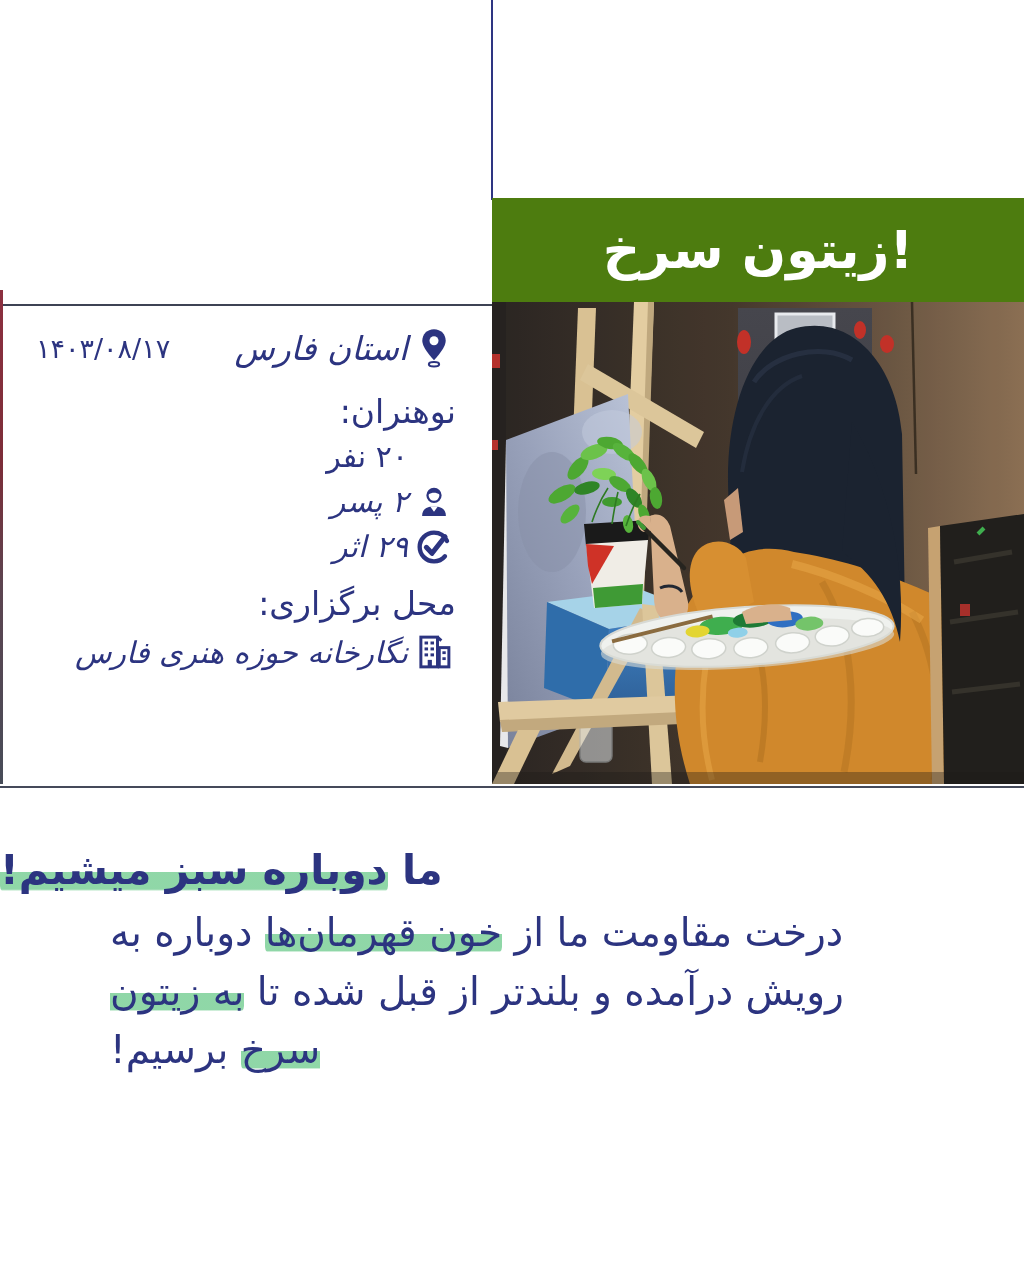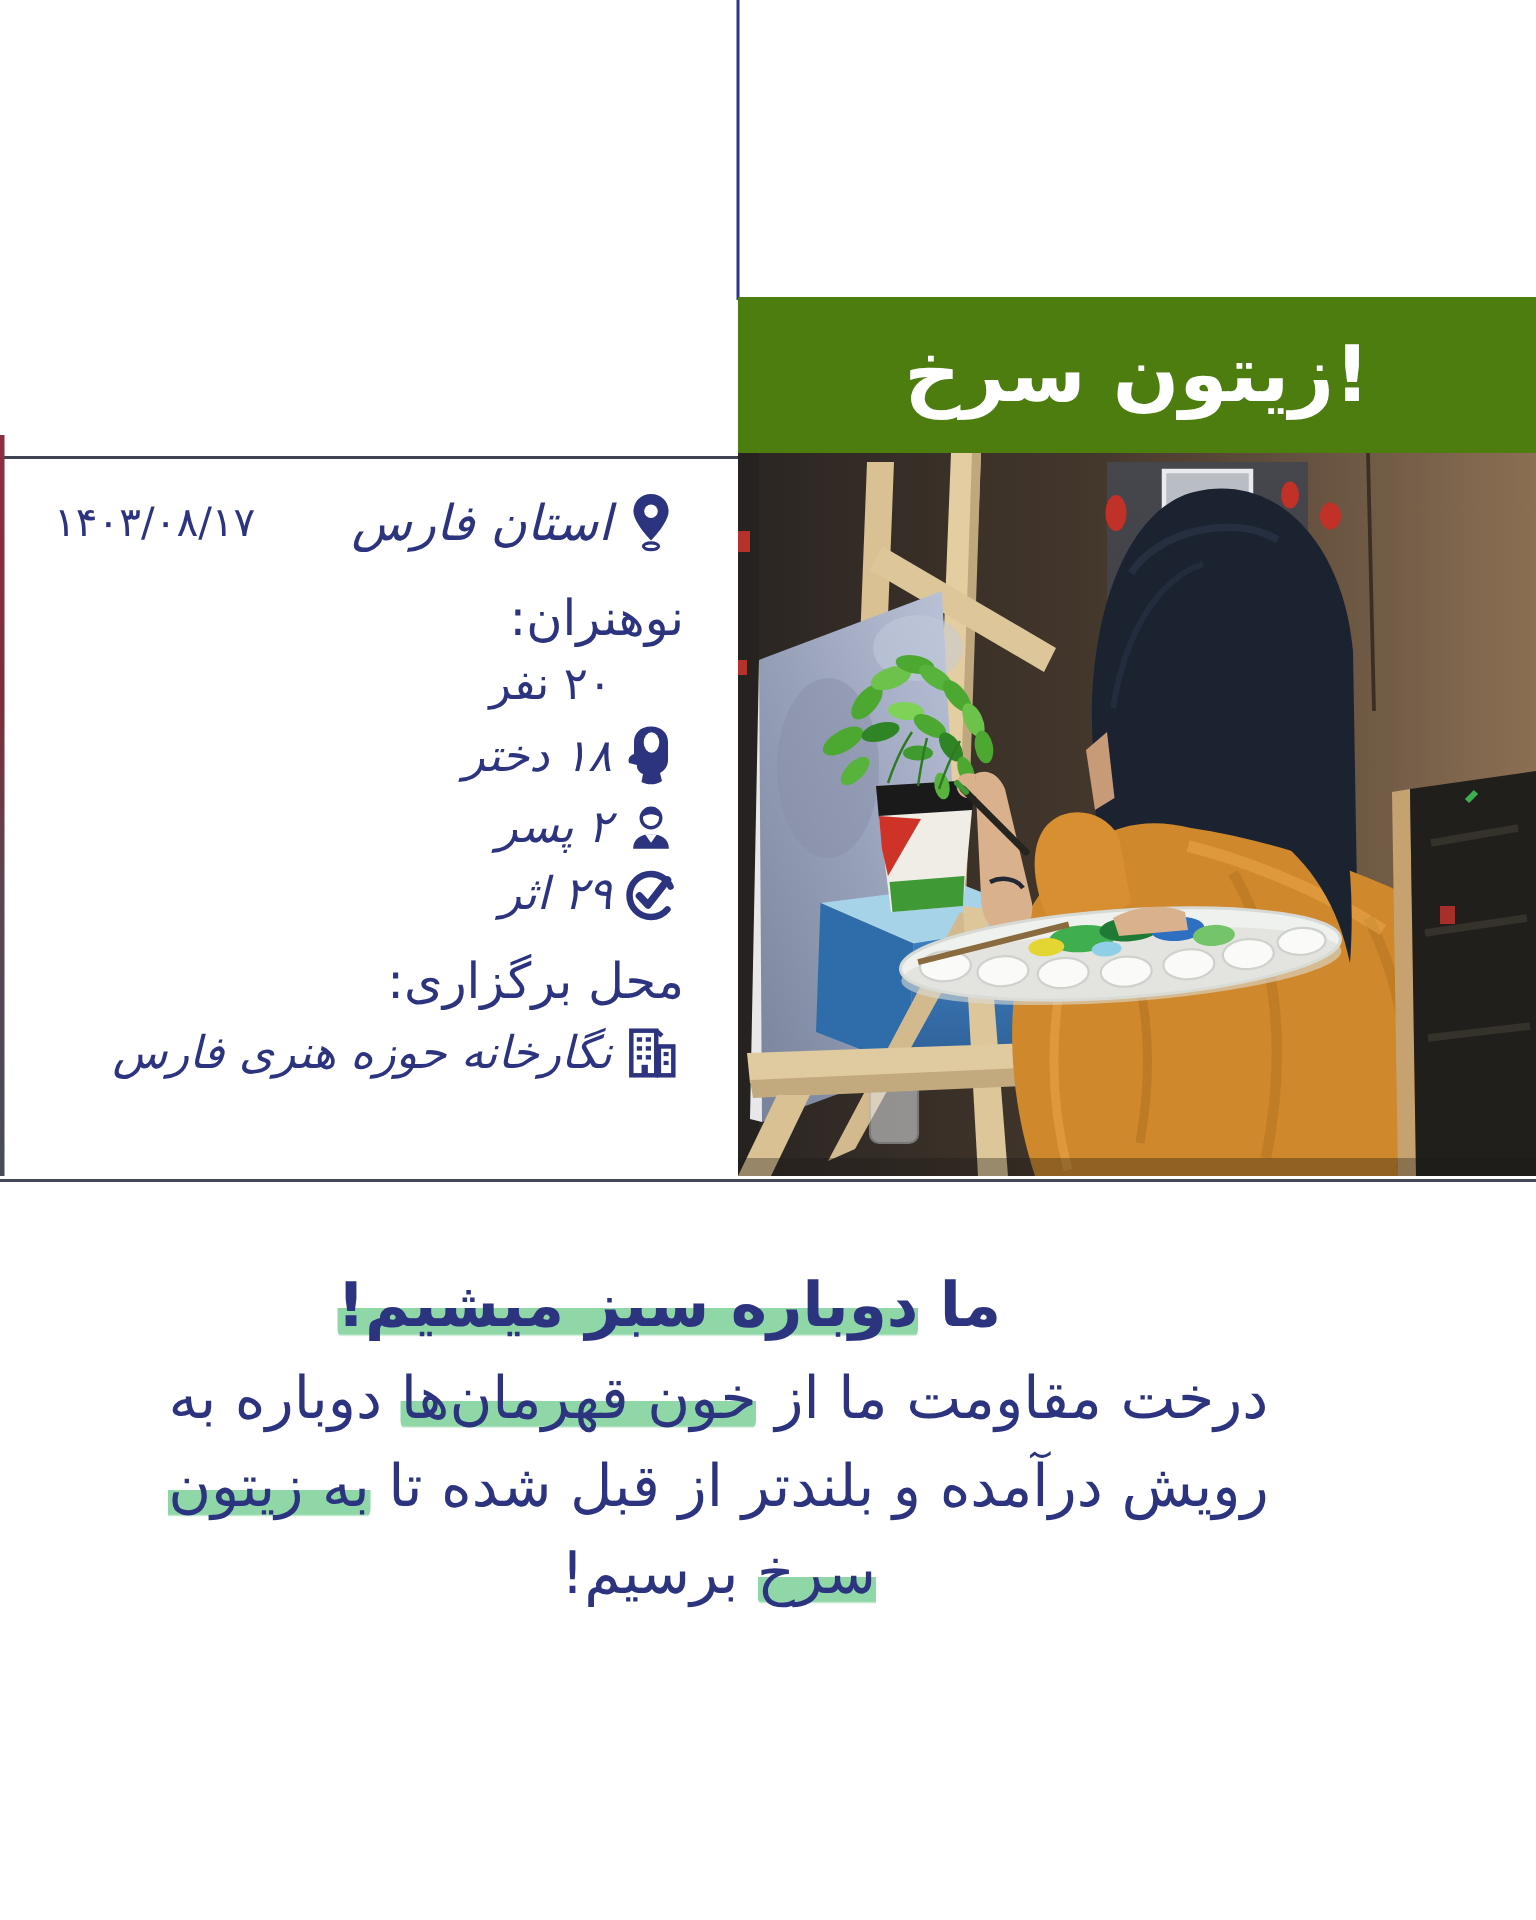--- a/index.html
+++ b/index.html
@@ -33,21 +33,21 @@
   .row-location .txt{font-size:33px;}
   .date{margin-right:auto;font-size:27px;padding-left:26px;letter-spacing:1px;}
   .label-row{font-size:33px;font-weight:normal;padding-right:4px;margin:18px 0 8px 0;}
   .label-row.first{margin-top:0;}
   .value-plain{padding-right:52px;font-size:30px;margin-bottom:8px;}
   .icon-svg{display:block;}
   
   .photo{position:absolute;left:492px;top:302px;width:532px;height:482px;}
   
   .message{
-    position:absolute;left:0;top:846px;width:892px;direction:rtl;text-align:center;
+    position:absolute;left:0;top:846px;width:892px;direction:rtl;text-align:left;
   }
   .message .headline{
     margin:0 0 10px 0;font-size:41px;font-weight:bold;color:#2c3480;
   }
   .message .body{
     margin:0 44px 0 110px;font-size:39px;line-height:1.5;color:#2c3480;
   }
   .hl{
     background-image:linear-gradient(to top, rgba(124,208,152,0.0) 6%, rgba(124,208,152,0.85) 10%, rgba(124,208,152,0.85) 46%, rgba(124,208,152,0) 46%);
     border-radius:8px;
@@ -77,29 +77,20 @@
           <ellipse cx="12" cy="24.8" rx="3.4" ry="1.5" fill="none" stroke="#2c3480" stroke-width="1.4"></ellipse>
         </svg>
       </span>
       <span class="txt">استان فارس</span>
       <span class="date">۱۴۰۳/۰۸/۱۷</span>
     </div>
 
     <div class="label-row first">نوهنران:</div>
     <div class="value-plain">۲۰ نفر</div>
 
-    <div class="i-row">
-      <span class="icon-cell">
-        <svg class="icon-svg" width="40" height="44" viewBox="0 0 24 26">
-          <path d="M12 1.2 C7.8 1.2 5.2 3.8 5.2 7.4 L5.2 12.2 C3.6 12.6 2.6 14.2 3.2 15.8 L6.4 16.6 C6.2 18.2 7.2 19.6 8.8 20.2 L8.2 23.4 C10.8 24.8 14.2 24.6 16.4 23 L15.6 19.8 C17.6 18.8 18.8 16.8 18.8 14.6 L18.8 7.4 C18.8 3.8 16.2 1.2 12 1.2 Z" fill="#2c3480"></path>
-          <ellipse cx="12.2" cy="7.6" rx="3.1" ry="4.1" fill="#ffffff"></ellipse>
-        </svg>
-      </span>
-      <span class="txt">۱۸ دختر</span>
-    </div>
 
     <div class="i-row">
       <span class="icon-cell">
         <svg class="icon-svg" width="34" height="38" viewBox="0 0 24 24">
           <circle cx="12" cy="8" r="4.6" fill="none" stroke="#2c3480" stroke-width="1.6"></circle>
           <path d="M7.6 6.6 A4.7 4.7 0 0 1 16.4 6.6 L16 7.4 C13.4 5.8 10.6 5.8 8 7.4 Z" fill="#2c3480"></path>
           <path d="M3.6 22.5 C3.6 17.8 7.2 15.7 12 15.7 C16.8 15.7 20.4 17.8 20.4 22.5 Z" fill="#2c3480"></path>
           <path d="M9.2 15.7 L12 19.6 L14.8 15.7 Z" fill="#ffffff"></path>
         </svg>
       </span>

